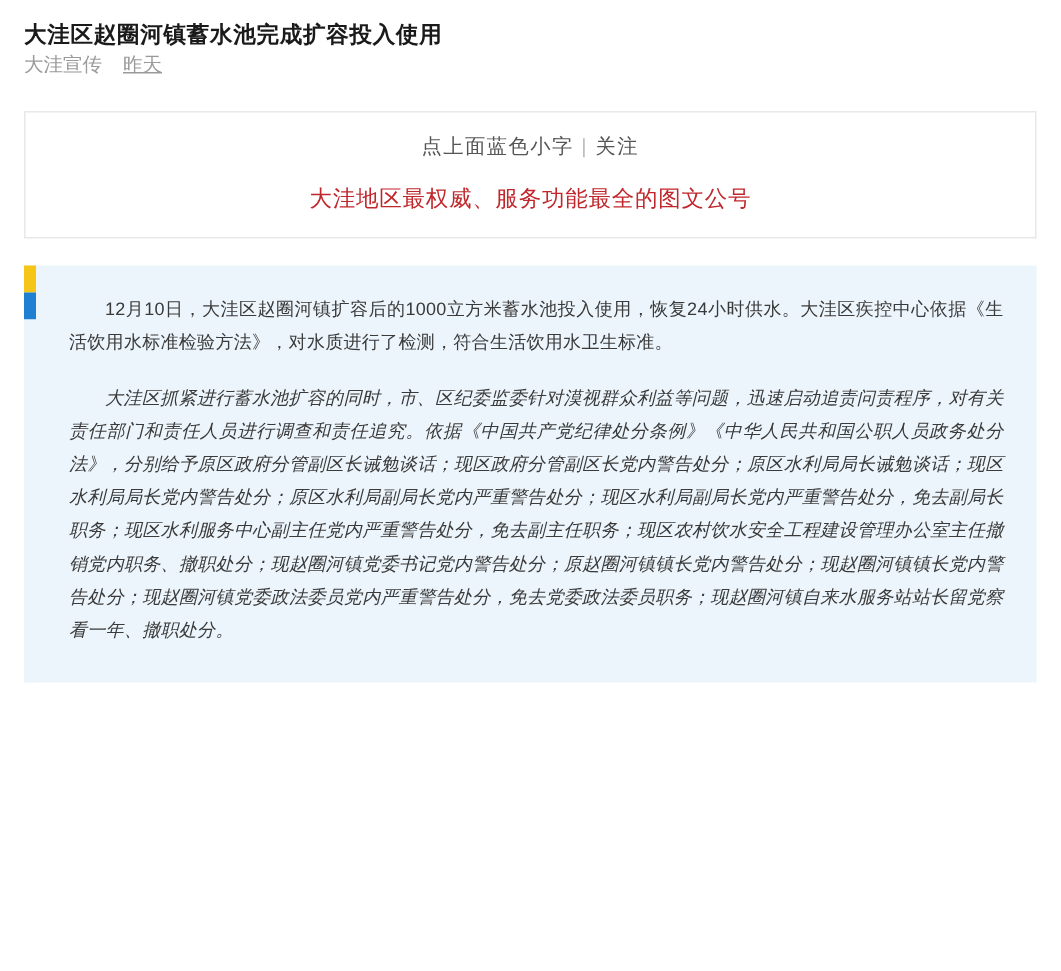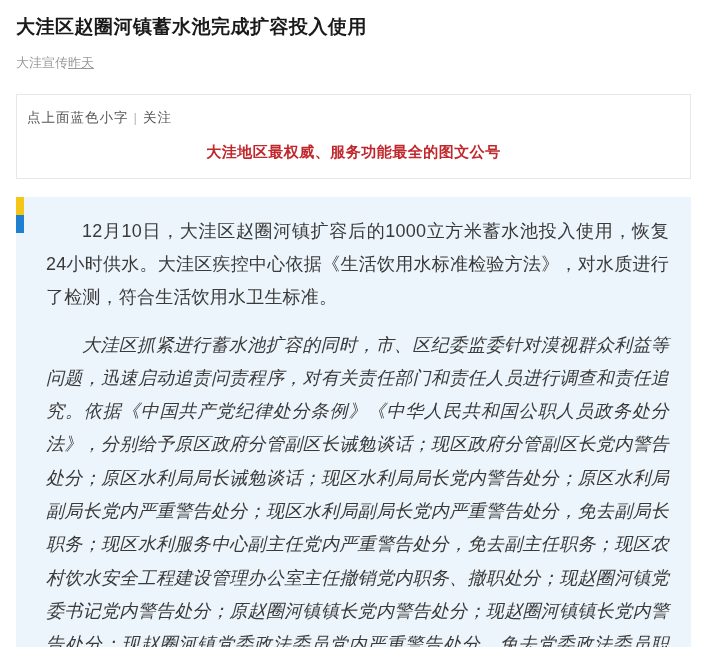--- a/index.html
+++ b/index.html
@@ -15,62 +15,62 @@
     overflow: hidden;
   }
   .page {
     position: relative;
     width: 707px;
     height: 647px;
     box-sizing: border-box;
     padding: 0 16px;
   }
   .article-title {
-    font-size: 19px;
+    font-size: 15px;
     font-weight: bold;
     color: #1a1a1a;
     line-height: 1.35;
     margin: 14px 0 0 0;
     letter-spacing: 0.5px;
   }
   .meta-row {
-    margin-top: 14px;
     font-size: 13px;
     color: #9a9a9a;
     display: flex;
     align-items: center;
+    gap: 14px;
   }
   .meta-source {
     color: #9a9a9a;
   }
   .meta-time {
     color: #9a9a9a;
     text-decoration: underline;
   }
   .promo-box {
     margin-top: 22px;
     border: 1px solid #e8e8e8;
     background: #ffffff;
     padding: 14px 10px 16px 10px;
     box-sizing: border-box;
   }
   .promo-line-1 {
-    text-align: left;
+    text-align: center;
     font-size: 13.5px;
     color: #555555;
     letter-spacing: 1px;
   }
   .promo-line-1 .sep {
     color: #bbbbbb;
     margin: 0 5px;
   }
   .promo-line-2 {
     text-align: center;
     font-size: 15px;
-    font-weight: bold;
+    font-weight: normal;
     color: #c0282d;
     margin-top: 16px;
     letter-spacing: 0.5px;
   }
   .body-block {
     position: relative;
     margin-top: 18px;
     background: #ecf5fb;
     padding: 18px 22px 24px 30px;
     box-sizing: border-box;
@@ -101,21 +101,21 @@
   .bar-rest {
     position: absolute;
     left: 0;
     top: 36px;
     bottom: 0;
     width: 8px;
     background: #ecf5fb;
   }
   p.para {
     margin: 0 0 14px 0;
-    font-size: 18px;
+    font-size: 12px;
     line-height: 1.85;
     color: #3a3a3a;
     text-align: justify;
     text-indent: 2em;
     letter-spacing: 0.2px;
   }
   p.para:last-child {
     margin-bottom: 0;
     font-style: italic;
   }

